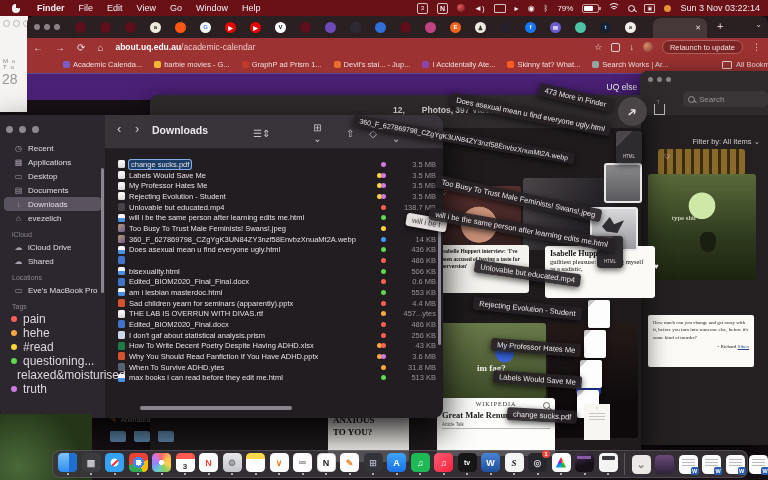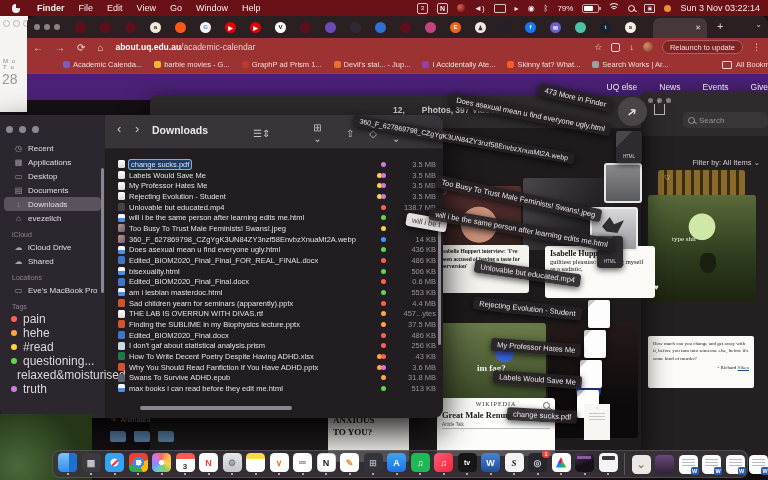--- a/index.html
+++ b/index.html
@@ -51,21 +51,21 @@
   #relaunch{background:#7c2525;border:1px solid #b06060;border-radius:8px;font-size:7.5px;color:#f4dede;padding:1.5px 7px}
   .avatar{width:10px;height:10px;border-radius:50%;background:radial-gradient(circle at 35% 35%,#d98a6a,#7a3a2a)}
   #bookmarks{position:absolute;left:0;top:40px;width:100%;height:17px;background:#9c3231;border-bottom:1px solid #5a4a9a;display:flex;align-items:center;font-size:7.5px;color:#f0dcdc;gap:4px;padding-left:30px}
   .bm{display:flex;align-items:center;gap:3px;padding:0 6px}
   .bm i{width:7px;height:7px;border-radius:2px;flex:none}
   #allbm{margin-left:auto;padding-right:14px;display:flex;align-items:center;gap:4px;color:#ecd6d6}
   #uqband{position:absolute;left:0;top:58px;width:100%;height:26px;background:#4b2177;display:flex;align-items:center;justify-content:flex-end;gap:22px;color:#fff;font-size:8.5px;padding-right:250px}
   #pagebg{position:absolute;left:0;top:84px;width:100%;height:380px;background:#171015}
 
   
-  #w2{left:640px;top:92px;width:128px;height:374px;background:#242021;border-radius:8px 0 0 0;z-index:3;box-shadow:0 8px 24px #000c}
+  #w2{left:640px;top:71px;width:128px;height:374px;background:#242021;border-radius:8px 0 0 0;z-index:3;box-shadow:0 8px 24px #000c}
   #w2 .hdr{position:absolute;left:0;top:0;width:100%;height:44px;background:#2f2b2c;border-radius:8px 0 0 0}
   #w2search{position:absolute;left:43px;top:20px;width:80px;height:16px;background:#3a3637;border-radius:5px;display:flex;align-items:center;gap:4px;color:#9a9498;font-size:8px;padding-left:5px}
   #w2filter{position:absolute;left:0;top:66px;width:120px;text-align:right;color:#cfc9cc;font-size:7.5px}
   .imgcard{position:absolute;border-radius:3px;overflow:hidden}
   #goldkeys{left:18px;top:78px;width:87px;height:26px;background:repeating-linear-gradient(90deg,#8a6a2a 0 6px,#3a2c10 6px 9px),#241c0c}
   #goldkeys .hrt{position:absolute;left:6px;top:4px;color:#fff;font-size:7px}
   #catpaint{left:8px;top:103px;width:108px;height:106px;background:radial-gradient(circle at 50% 30%,#cfe8a8 0 14%,transparent 15%),linear-gradient(180deg,#5a6a3a,#2e3a1e 60%,#1c240f)}
   #catpaint .cap{position:absolute;left:24px;top:40px;color:#f0f4e0;font-size:7px}
   #catpaint .cat{position:absolute;left:52px;top:58px;width:16px;height:20px;background:#1a2010;border-radius:40% 40% 45% 45%}
   #catpaint .cat::before,#catpaint .cat::after{content:"";position:absolute;top:-4px;border:4px solid transparent;border-bottom:6px solid #1a2010}
@@ -571,21 +571,20 @@
           <span class="fi html"></span>
           <span class="fname">Does asexual mean u find everyone ugly.html</span>
           <span class="fdots">
             <span class="dot" style="background: rgb(97, 215, 78);"></span>
           </span>
           <span class="fsize">436 KB</span>
         </div>
 
         <div class="frow">
           <span class="fi docx"></span>
-          <span class="fname">Edited_BIOM2020_Final_Final_FOR_REAL_FINAL.docx</span>
           <span class="fdots">
             <span class="dot" style="background: rgb(255, 95, 87);"></span>
           </span>
           <span class="fsize">486 KB</span>
         </div>
 
         <div class="frow">
           <span class="fi html"></span>
           <span class="fname">bisexuality.html</span>
           <span class="fdots">
@@ -624,28 +623,20 @@
         <div class="frow">
           <span class="fi rtf"></span>
           <span class="fname">THE LAB IS OVERRUN WITH DIVAS.rtf</span>
           <span class="fdots">
             <span class="dot" style="background: rgb(255, 167, 66);"></span>
           </span>
           <span class="fsize">457...ytes</span>
         </div>
 
 
-        <div class="frow">
-          <span class="fi pptx"></span>
-          <span class="fname">Finding the SUBLIME in my Biophysics lecture.pptx</span>
-          <span class="fdots">
-            <span class="dot" style="background: rgb(255, 167, 66);"></span>
-          </span>
-          <span class="fsize">37.5 MB</span>
-        </div>
 
         <div class="frow">
           <span class="fi docx"></span>
           <span class="fname">Edited_BIOM2020_Final.docx</span>
           <span class="fdots">
             <span class="dot" style="background: rgb(255, 95, 87);"></span>
           </span>
           <span class="fsize">486 KB</span>
         </div>
 
@@ -673,21 +664,21 @@
           <span class="fname">Why You Should Read Fanfiction If You Have ADHD.pptx</span>
           <span class="fdots">
             <span class="dot" style="background: rgb(255, 167, 66);"></span>
             <span class="dot" style="background: rgb(207, 122, 226);"></span>
           </span>
           <span class="fsize">3.6 MB</span>
         </div>
 
         <div class="frow">
           <span class="fi epub"></span>
-          <span class="fname">Swans To Survive ADHD.epub</span>
+          <span class="fname">When To Survive ADHD.ytes</span>
           <span class="fdots">
             <span class="dot" style="background: rgb(255, 167, 66);"></span>
           </span>
           <span class="fsize">31.8 MB</span>
         </div>
 
         <div class="frow">
           <span class="fi html"></span>
           <span class="fname">max books i can read before they edit me.html</span>
           <span class="fdots">

